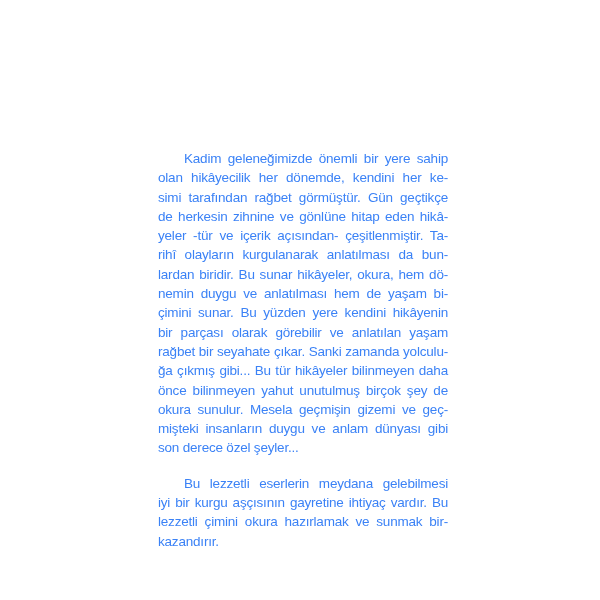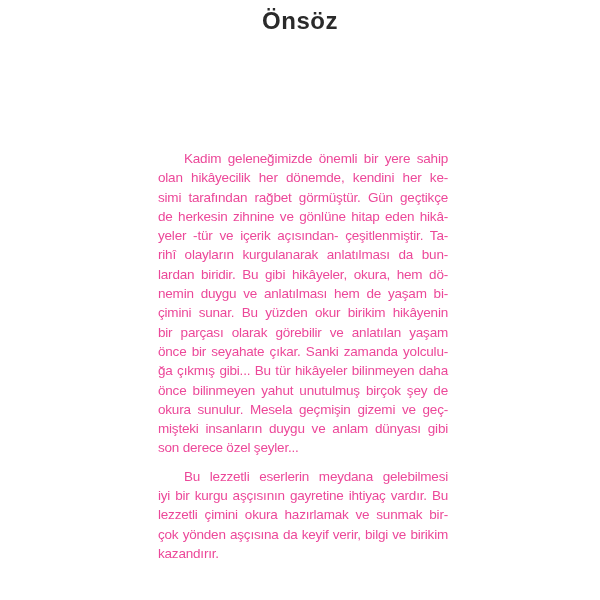--- a/index.html
+++ b/index.html
@@ -29,61 +29,59 @@
     color: #2a2a2a;
   }
   .body-text {
     position: absolute;
     left: 158px;
     top: 149px;
     width: 290px;
     font-size: 13.5px;
     letter-spacing: -0.2px;
     line-height: 19.3px;
-    color: #ec4899;
+    color: #3b82f6;
   }
   .para { margin: 0; }
-  .para + .para { margin-top: 9px; }
+  .para + .para { margin-top: 16px; }
   .ln {
     text-align: justify;
     text-align-last: justify;
   }
   .ln.first { padding-left: 26px; }
   .ln.last { text-align-last: left; }
 </style>
 </head>
 <body>
 
 <div class="page">
 
-  <h1 class="chapter-title">Önsöz</h1>
 
   <div class="body-text">
 
     <div class="para">
       <div class="ln first">Kadim geleneğimizde önemli bir yere sahip</div>
       <div class="ln">olan hikâyecilik her dönemde, kendini her ke-</div>
       <div class="ln">simi tarafından rağbet görmüştür. Gün geçtikçe</div>
       <div class="ln">de herkesin zihnine ve gönlüne hitap eden hikâ-</div>
       <div class="ln">yeler -tür ve içerik açısından- çeşitlenmiştir. Ta-</div>
       <div class="ln">rihî olayların kurgulanarak anlatılması da bun-</div>
-      <div class="ln">lardan biridir. Bu gibi hikâyeler, okura, hem dö-</div>
+      <div class="ln">lardan biridir. Bu sunar hikâyeler, okura, hem dö-</div>
       <div class="ln">nemin duygu ve anlatılması hem de yaşam bi-</div>
-      <div class="ln">çimini sunar. Bu yüzden okur birikim hikâyenin</div>
+      <div class="ln">çimini sunar. Bu yüzden yere kendini hikâyenin</div>
       <div class="ln">bir parçası olarak görebilir ve anlatılan yaşam</div>
-      <div class="ln">önce bir seyahate çıkar. Sanki zamanda yolculu-</div>
+      <div class="ln">rağbet bir seyahate çıkar. Sanki zamanda yolculu-</div>
       <div class="ln">ğa çıkmış gibi... Bu tür hikâyeler bilinmeyen daha</div>
       <div class="ln">önce bilinmeyen yahut unutulmuş birçok şey de</div>
       <div class="ln">okura sunulur. Mesela geçmişin gizemi ve geç-</div>
       <div class="ln">mişteki insanların duygu ve anlam dünyası gibi</div>
       <div class="ln last">son derece özel şeyler...</div>
     </div>
 
     <div class="para">
       <div class="ln first">Bu lezzetli eserlerin meydana gelebilmesi</div>
       <div class="ln">iyi bir kurgu aşçısının gayretine ihtiyaç vardır. Bu</div>
       <div class="ln">lezzetli çimini okura hazırlamak ve sunmak bir-</div>
-      <div class="ln">çok yönden aşçısına da keyif verir, bilgi ve birikim</div>
       <div class="ln last">kazandırır.</div>
     </div>
 
   </div>
 </div>
 
 </body></html>

